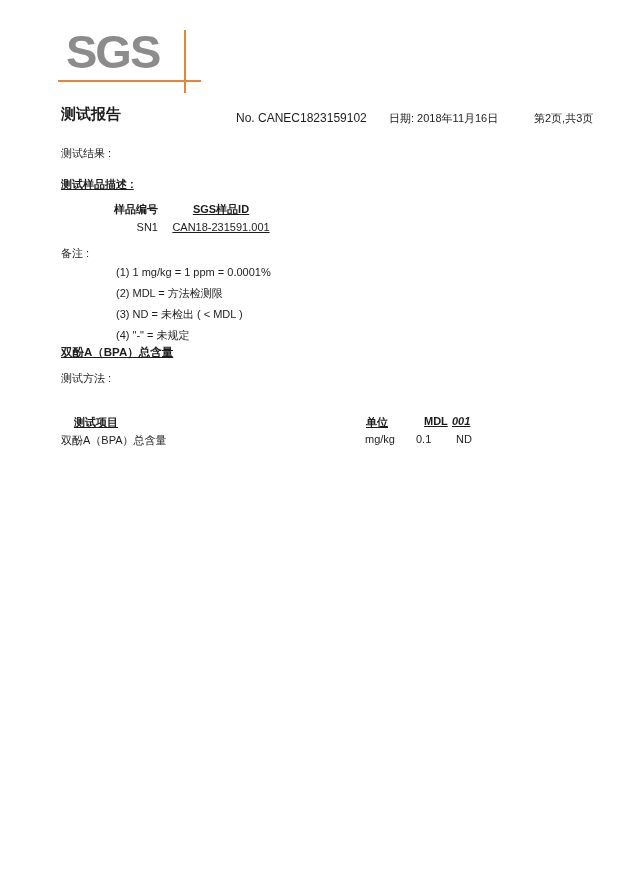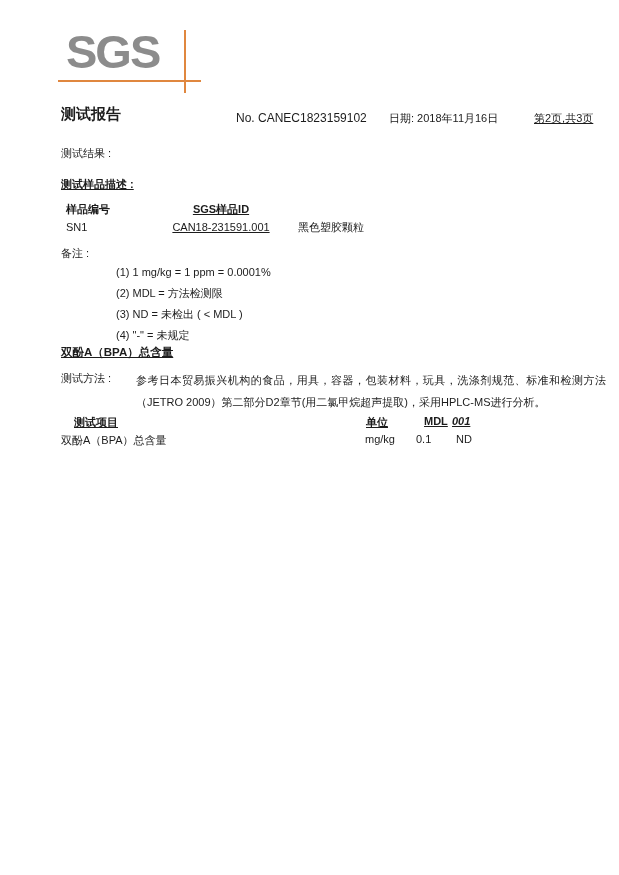--- a/index.html
+++ b/index.html
@@ -22,34 +22,34 @@
     letter-spacing: -2px;
     color: #8c8c8c;
   }
   .logo-hline { left: 42px; top: 80px; width: 143px; height: 2px; background: #e0873f; }
   .logo-vline { left: 168px; top: 30px; width: 2px; height: 63px; background: #e0873f; }
 
   
   .doc-title { left: 45px; top: 105px; font-size: 15px; font-weight: bold; }
   .report-no { left: 220px; top: 111px; font-size: 12px; }
   .report-date { left: 373px; top: 111px; font-size: 11px; }
-  .report-pages { left: 518px; top: 111px; font-size: 11px; text-decoration: underline; }
+  .report-pages { left: 518px; top: 111px; font-size: 11px; }
 
   .label-11 { font-size: 11px; }
   .bold { font-weight: bold; }
   .under { text-decoration: underline; }
   .italic { font-style: italic; }
 
   .result-label { left: 45px; top: 146px; }
   .sample-desc-label { left: 45px; top: 177px; }
 
   
   .sample-table { left: 50px; top: 200px; font-size: 11px; }
   .st-row { display: flex; line-height: 18px; }
-  .st-c1 { width: 92px; text-align: left; }
+  .st-c1 { width: 92px; text-align: right; }
   .st-c2 { width: 126px; text-align: center; text-decoration: underline; }
   .st-c3 { width: 180px; text-align: left; padding-left: 14px; }
 
   .remarks-label { left: 45px; top: 246px; }
   .remarks-list { left: 100px; top: 262px; font-size: 11px; }
   .remarks-list div { height: 21px; line-height: 21px; }
 
   .bpa-heading { left: 45px; top: 345px; font-size: 11.5px; }
   .method-label { left: 45px; top: 371px; }
   .method-text { left: 120px; top: 369px; width: 470px; font-size: 11px; line-height: 22px; text-align: justify; }
@@ -103,35 +103,33 @@
   <div class="abs sample-desc-label label-11 bold under">测试样品描述 :</div>
 
   <div class="abs sample-table">
     <div class="st-row bold">
       <span class="st-c1">样品编号</span>
       <span class="st-c2">SGS样品ID</span>
     </div>
     <div class="st-row">
       <span class="st-c1">SN1</span>
       <span class="st-c2">CAN18-231591.001</span>
-      <span class="st-c3">黑色塑胶颗粒</span>
     </div>
   </div>
 
   <div class="abs remarks-label label-11">备注 :</div>
   <div class="abs remarks-list">
     <div>(1) 1 mg/kg = 1 ppm = 0.0001%</div>
     <div>(2) MDL = 方法检测限</div>
     <div>(3) ND = 未检出 ( &lt; MDL )</div>
     <div>(4) "-" = 未规定</div>
   </div>
 
   <div class="abs bpa-heading bold under">双酚A（BPA）总含量</div>
   <div class="abs method-label label-11">测试方法 :</div>
-  <div class="abs method-text">参考日本贸易振兴机构的食品，用具，容器，包装材料，玩具，洗涤剂规范、标准和检测方法（JETRO 2009）第二部分D2章节(用二氯甲烷超声提取)，采用HPLC-MS进行分析。</div>
 
   <div class="abs rt-h rt-item-h bold under">测试项目</div>
   <div class="abs rt-h rt-unit bold under">单位</div>
   <div class="abs rt-h rt-mdl bold under">MDL</div>
   <div class="abs rt-h rt-id bold italic under">001</div>
 
   <div class="abs rt-r rt-item">双酚A（BPA）总含量</div>
   <div class="abs rt-r rt-unit-v">mg/kg</div>
   <div class="abs rt-r rt-mdl-v">0.1</div>
   <div class="abs rt-r rt-res-v">ND</div>

